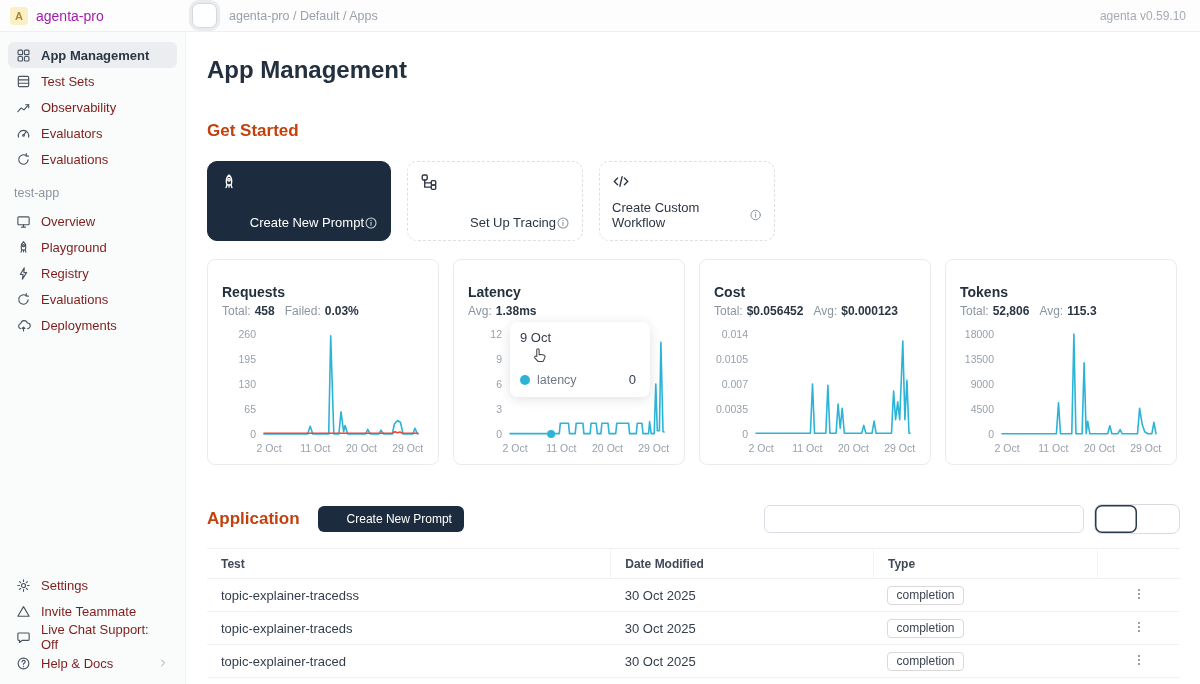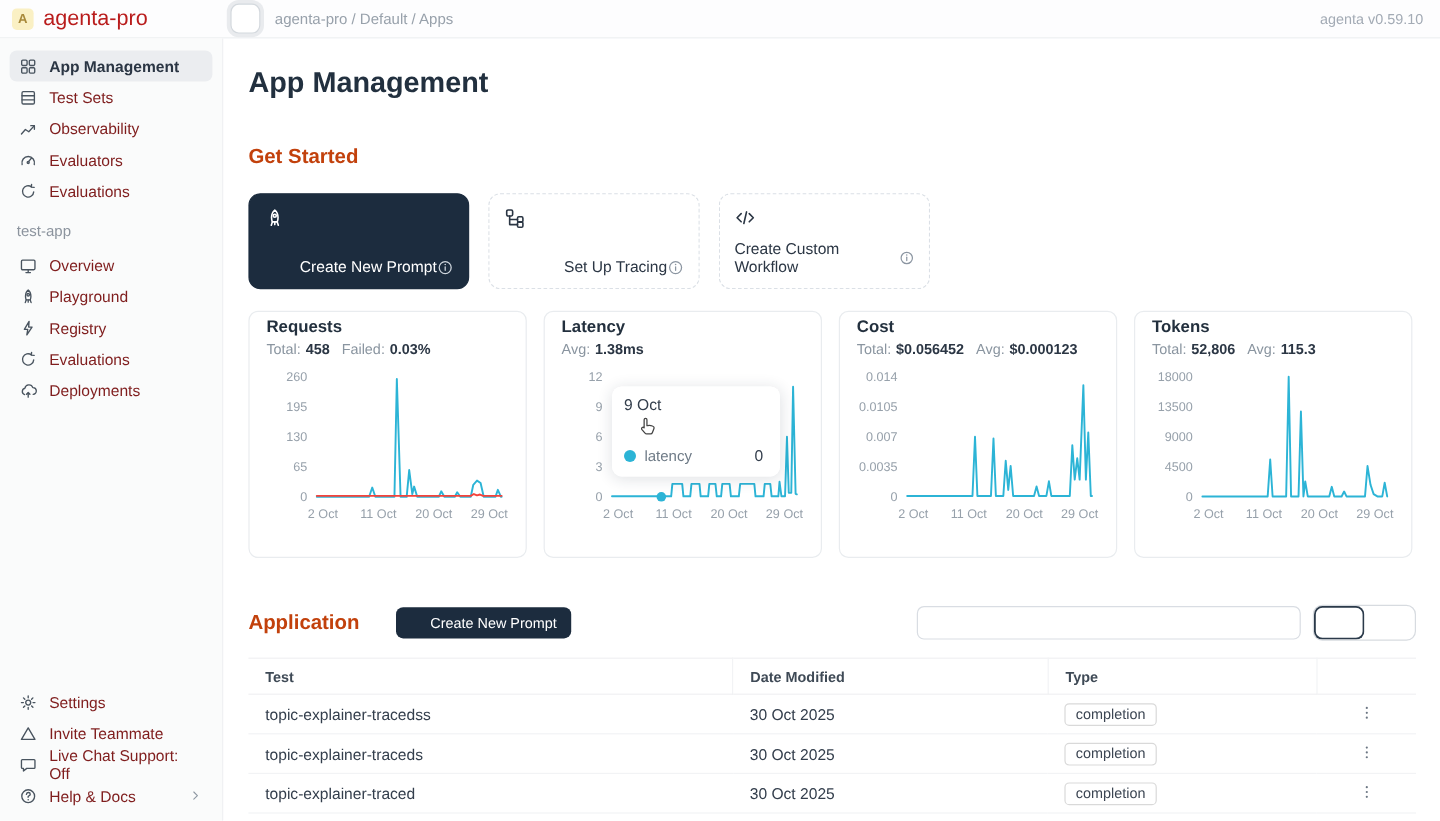--- a/index.html
+++ b/index.html
@@ -1,21 +1,21 @@
 <!DOCTYPE html>
 <html style="--accent: #2CB4D6; --danger: #F5433B; --dark: #1C2C3E; --avatar-bg: #FAF0C4;"><head>
 <meta charset="utf-8">
 <style>
   * { margin:0; padding:0; box-sizing:border-box; }
   html,body { width:1200px; height:684px; overflow:hidden; background:#fff;
     font-family:"Liberation Sans", sans-serif; color:#2b3644; }
   .topbar { height:32px; display:flex; align-items:center; border-bottom:1px solid #eef0f2; padding:0 14px 0 10px; background:#fdfdfe; }
   .ws { width:168px; display:flex; align-items:center; gap:8px; cursor:pointer; }
   .avatar { width:18px; height:18px; border-radius:4px; background:var(--avatar-bg); color:#a8893a; font-size:11px; font-weight:700; display:flex; align-items:center; justify-content:center; }
-  .ws-name { font-size:18px; color:#b91c1c; }
+  .ws-name { font-size:14px; color:#a21caf; }
   .ws .chev { margin-left:auto; color:#8d97a2; }
   .panel-btn { width:25px; height:25px; margin-left:14px; border-radius:7px; border:1px solid #d4d9de; box-shadow:0 0 0 3px #e9ebee; background:#fff; display:flex; align-items:center; justify-content:center; color:#55606c; cursor:pointer; }
   .crumb { margin-left:12px; font-size:12.5px; color:#98a1ab; }
   .version { margin-left:auto; font-size:12px; color:#a3abb5; }
   .shell { display:flex; height:652px; }
   .sidebar { width:186px; background:#fafbfb; border-right:1px solid #f0f1f3; display:flex; flex-direction:column; padding:10px 0 8px; }
   .nav-item { height:26px; margin:0 8px; padding:0 8px; border-radius:6px; display:flex; align-items:center; gap:10px; font-size:13px; color:#7f1d1d; cursor:pointer; }
   .nav-item.active { background:#ebedf0; font-weight:600; color:#2b3644; }
   .nav-item .ic { width:15px; height:15px; color:#49545f; flex:none; }
   .nav-item .spacer { margin-left:auto; }
@@ -30,35 +30,35 @@
   .gs-row { display:flex; gap:16px; margin-top:20px; }
   .gs-card { width:176px; height:80px; border:1px dashed #dbe0e6; border-radius:10px; background:#fff; padding:11px 12px 10px; display:flex; flex-direction:column; justify-content:space-between; cursor:pointer; }
   .gs-card.dark { width:184px; background:var(--dark); border:1px solid var(--dark); color:#fff; }
   .gs-card .ic.big { width:18px; height:18px; color:#2b3644; }
   .gs-card.dark .ic.big { color:#fff; }
   .gs-label-row { display:flex; align-items:center; justify-content:flex-end; font-size:13px; color:#2b3644; }
   .gs-card.dark .gs-label-row { color:#fff; }
   .gs-label-row .ic { width:14px; height:14px; color:#8b95a1; }
   .gs-card.dark .gs-label-row .ic { color:#cfd6dd; }
   .kpi-row { display:flex; gap:14px; margin-top:18px; }
-  .kpi-card { width:232px; height:206px; border:1px solid #e9ecef; border-radius:8px; background:#fff; padding:4px 14px; position:relative; }
+  .kpi-card { width:232px; height:206px; border:1px solid #e9ecef; border-radius:8px; background:#fff; padding:24px 14px; position:relative; }
   .kpi-title { font-size:14px; font-weight:700; color:#23303e; }
   .kpi-stats { font-size:12px; color:#8a95a0; margin-top:4px; }
   .kpi-stats b { color:#2b3644; font-weight:700; margin:0 10px 0 4px;text-align:right; }
   svg.chart { width:204px; height:152px; margin-top:4px; display:block; }
   svg.chart text { font-family:"Liberation Sans", sans-serif; font-size:10.5px; fill:#97a1ab; }
   .kpi-tooltip { position:absolute; left:56px; top:62px; width:140px; background:rgba(255,255,255,.96); border-radius:8px; box-shadow:0 2px 12px rgba(31,45,61,.14); padding:8px 10px 10px; z-index:2; }
   .tt-date { font-size:13px; color:#333e4c; }
   .tt-cursor { width:17px; height:17px; margin:2px 0 8px 12px; display:block; }
   .tt-row { display:flex; align-items:center; gap:7px; }
   .tt-dot { width:10px; height:10px; border-radius:50%; background:var(--accent); flex:none; }
   .tt-label { font-size:12.5px; color:#6e7a86; }
   .tt-value { margin-left:auto; font-size:13px; color:#333e4c; padding-right:4px; }
   .app-header { margin-top:39px; display:flex; align-items:center; justify-content:space-between; }
-  .app-header .left { display:flex; align-items:center; gap:30px; }
+  .app-header .left { display:flex; align-items:center; gap:18px; }
   .dark-btn { height:26px; background:var(--dark); color:#fff; border:none; border-radius:6px; padding:0 12px; font-size:12px; display:flex; align-items:center; gap:6px; cursor:pointer; font-family:inherit; }
   .dark-btn .ic { width:11px; height:11px; color:#fff; }
   .app-header .right { display:flex; align-items:center; gap:10px; }
   .search { width:320px; height:28px; border:1px solid #d9dde3; border-radius:6px; display:flex; align-items:center; padding:0 8px; background:#fff; }
   .search input { flex:1; border:none; outline:none; font-size:12.5px; font-family:inherit; color:#333; background:transparent; }
   .search input::placeholder { color:#c3c9d1; }
   .search .ic { width:14px; height:14px; color:#8b95a1; }
   .seg { border:1px solid #d7dbe0; border-radius:8px; height:30px; display:flex; background:#fff; }
   .seg .cell { width:42px; border:none; background:transparent; display:flex; align-items:center; justify-content:center; color:#3f4a56; cursor:pointer; border-radius:7px; }
   .seg .cell.active { box-shadow:inset 0 0 0 1.5px #2b3a4a; }

